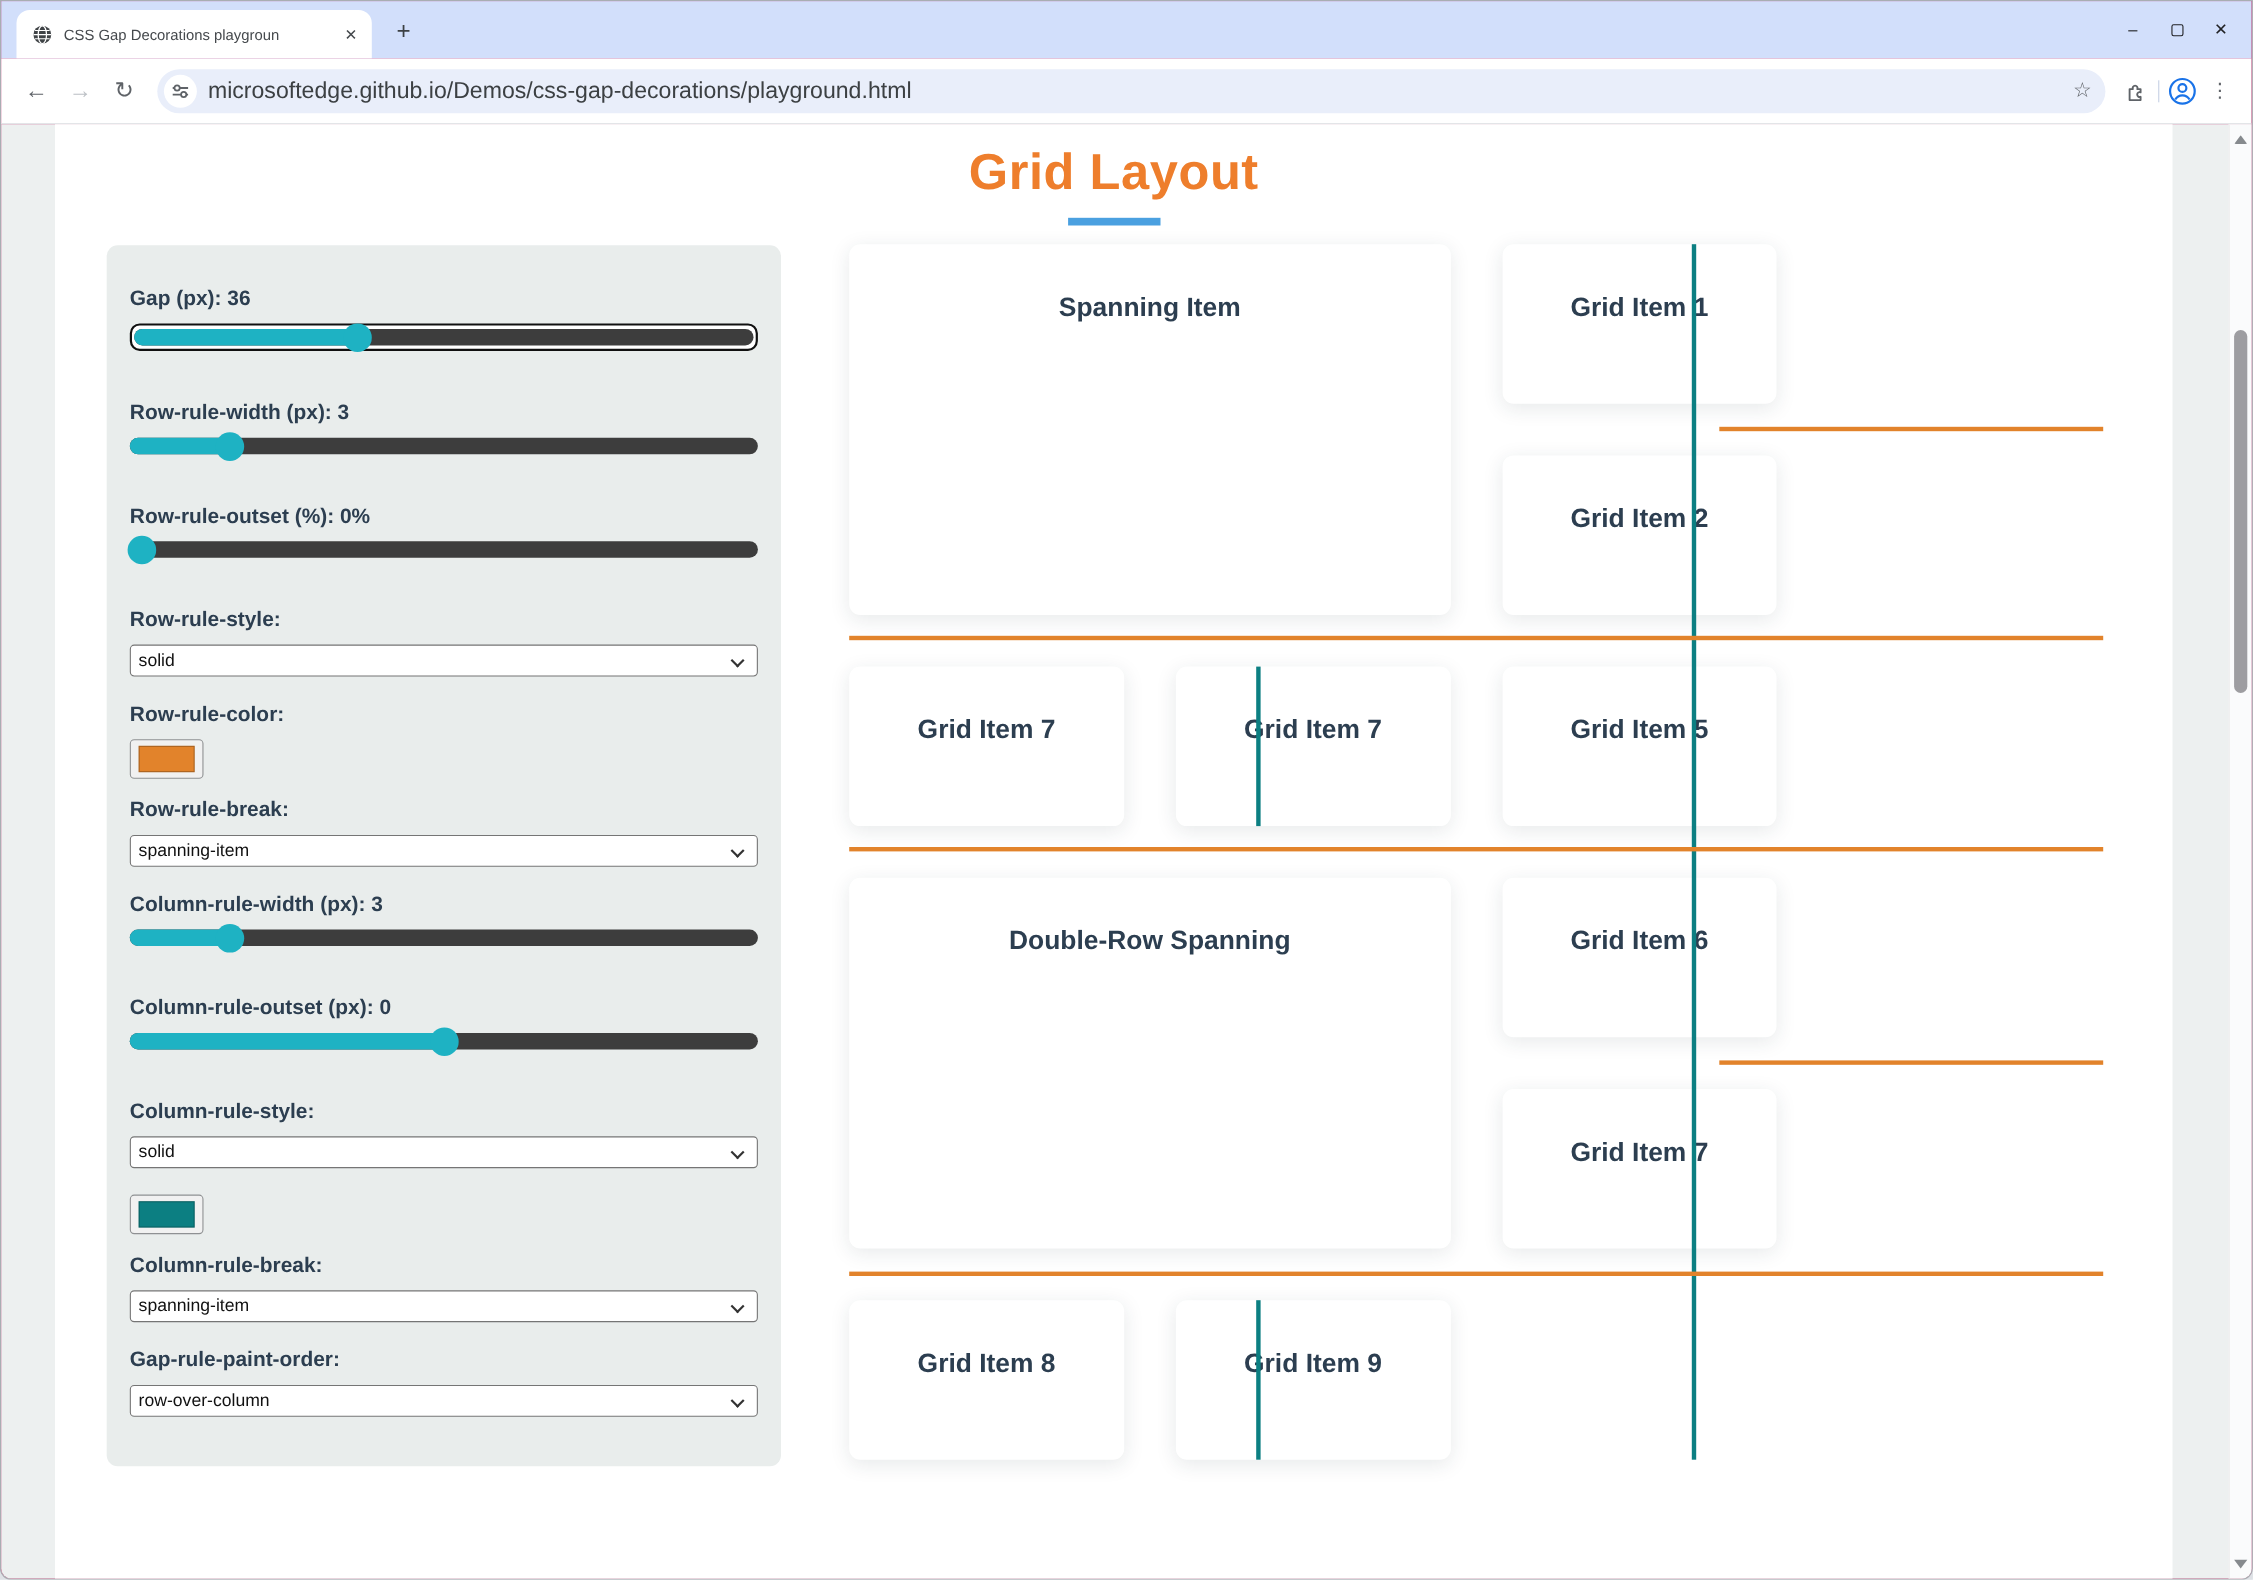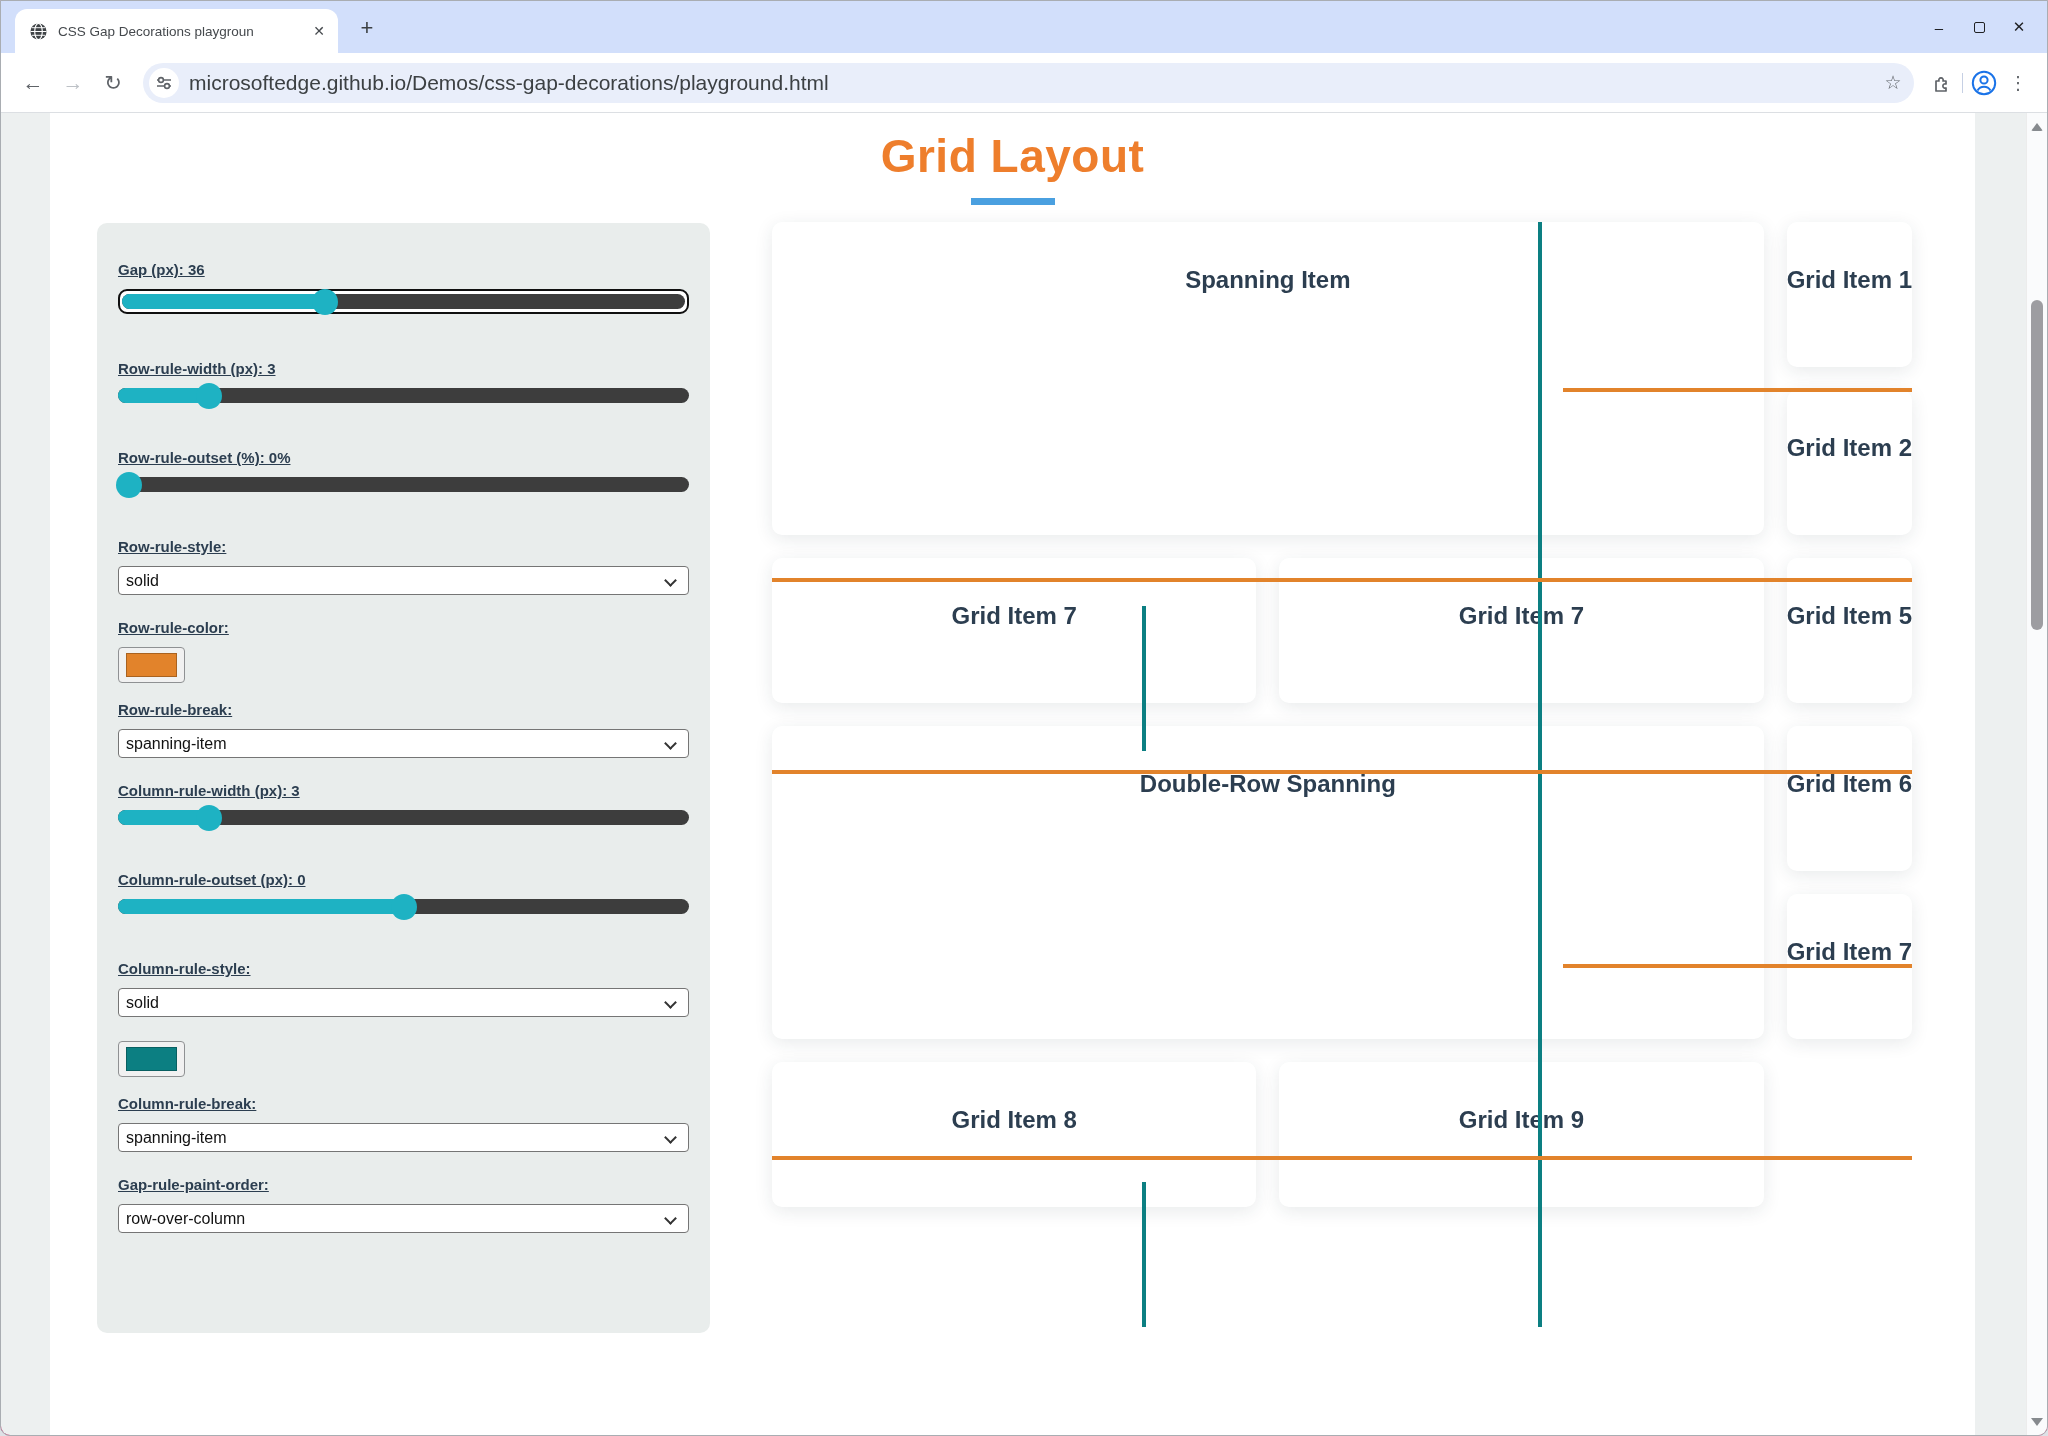--- a/index.html
+++ b/index.html
@@ -50,21 +50,21 @@
   .content { position:relative; height:1323px; background:var(--margin_bg,#edf0f0); }
   .main { position:absolute; left:49px; top:0; bottom:0; width:1925px; background:#fff; }
 
   .page-title { padding-top:16px; text-align:center; font-size:46px; font-weight:bold;
                 color:var(--title_orange,#ee7e2c); letter-spacing:0.5px; }
   .title-underline { width:84px; height:7px; margin:15px auto 0; background:var(--underline_blue,#4aa0e0); }
 
   
   .panel { position:absolute; left:47px; top:110px; width:613px; height:1110px;
            background:var(--panel_bg,#e9edec); border-radius:10px; padding:38px 21px 0 21px; }
-  .ctl-label { font-size:15px; font-weight:bold; color:var(--text_dark,#2c3e50); margin-bottom:11px;text-decoration:underline; }
+  .ctl-label { font-size:19px; font-weight:bold; color:var(--text_dark,#2c3e50); margin-bottom:11px; }
   .slider-group { margin-bottom:46px; }
   .select-group { margin-bottom:24px; }
   .swatch-group { margin-bottom:18px; }
 
   .slider { position:relative; height:15px; border-radius:8px; background:var(--track_gray,#3d3d3d); }
   .slider .fill { position:absolute; left:0; top:0; bottom:0; border-radius:8px;
                   background:var(--accent_teal,#1eb2c3); }
   .slider .thumb { position:absolute; top:50%; transform:translateY(-50%); width:26px; height:26px;
                    border-radius:50%; background:var(--accent_teal,#1eb2c3); }
   .focus-ring { border:2px solid #101010; border-radius:9px; padding:3px 2px; background:#fff; }
@@ -75,21 +75,21 @@
   .selectbox .chev { position:absolute; right:13px; top:9px; width:9px; height:9px;
                border-right:2px solid #333; border-bottom:2px solid #333; transform:rotate(45deg); }
 
   .swatch { width:67px; height:36px; background:#f1f1f1; border:1px solid #8f9193; border-radius:4px;
             padding:5px 7px; }
   .swatch .chip { width:100%; height:100%; border:1px solid rgba(0,0,0,.25); }
 
   
   .gridwrap { position:absolute; left:722px; top:109px; width:1140px; height:1105px; }
   .grid { position:relative; width:100%; height:100%; display:grid;
-          grid-template-columns:repeat(2,1fr); grid-template-rows:repeat(6,145px); gap:23px; }
+          grid-template-columns:repeat(4,1fr); grid-template-rows:repeat(6,145px); gap:47px; }
   .gcard { background:#fff; border-radius:10px; box-shadow:0 4px 18px rgba(30,45,60,.10);
            display:flex; justify-content:center; align-items:flex-start; padding-top:44px;
            font-size:24px; font-weight:bold; color:var(--text_dark,#2c3e50); }
   .span-2c2r { grid-column:1 / 3; grid-row:1 / 3; }
   .c3r1 { grid-column:3; grid-row:1; }  .c3r2 { grid-column:3; grid-row:2; }
   .c1r3 { grid-column:1; grid-row:3; }  .c2r3 { grid-column:2; grid-row:3; }  .c3r3 { grid-column:3; grid-row:3; }
   .span-2c2r-b { grid-column:1 / 3; grid-row:4 / 6; }
   .c3r4 { grid-column:3; grid-row:4; }  .c3r5 { grid-column:3; grid-row:5; }
   .c1r6 { grid-column:1; grid-row:6; }  .c2r6 { grid-column:2; grid-row:6; }
 

